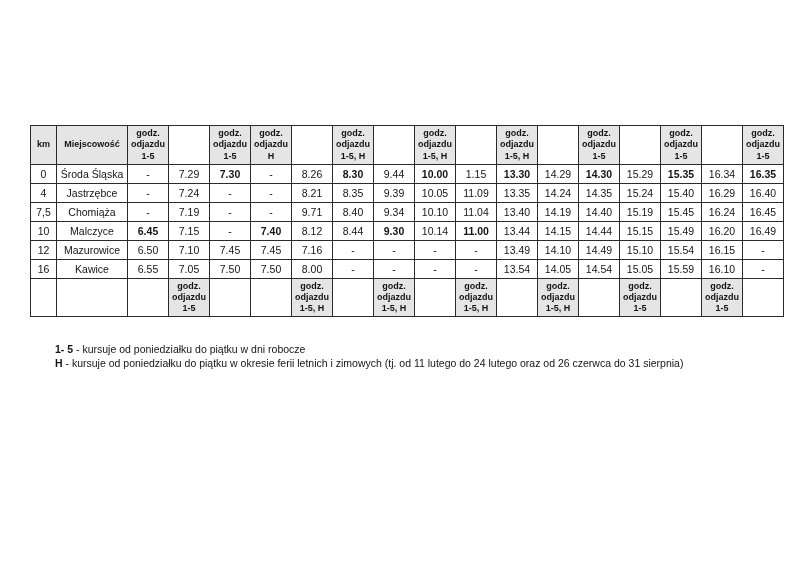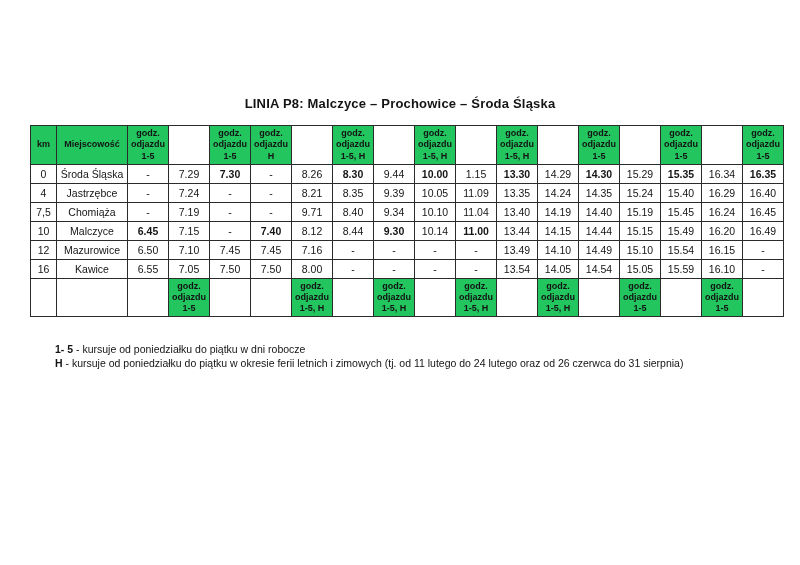--- a/index.html
+++ b/index.html
@@ -23,35 +23,34 @@
     font-size:10.5px;font-weight:normal;overflow:hidden;
   }
   .col-km{width:25px;}
   .col-place{width:70px;}
   .col-time{width:40px;}
   tr.top-hdr th{height:38px;}
   tr.top-hdr th, tr.bottom-row td{
     font-size:9px;line-height:1.25;white-space:pre-line;background:#ffffff;
   }
   tr.top-hdr th.filled, tr.bottom-row td.filled{
-    background:#22c55e;font-weight:bold;
+    background:#e5e5e5;font-weight:bold;
   }
   tr.data-row td{height:18px;}
   td.place-cell{text-align:left;padding-left:5px;font-size:10.5px;}
   td.time-cell.bold{font-weight:bold;}
   tr.bottom-row td{height:37px;}
   .notes{position:absolute;top:342px;left:55px;font-size:10.5px;line-height:14px;}
   .note b{font-weight:bold;text-align:center;}
 </style>
 </head>
 <body>
 
 <div class="page">
 
-  <div class="title">LINIA P8: Malczyce – Prochowice – Środa Śląska</div>
 
   <table class="timetable">
     <tbody>
         <tr class="top-hdr">
           <th class="col-km filled">km</th>
           <th class="col-place filled">Miejscowość</th>
           <th class="col-time filled">godz.
 odjazdu
 1-5</th>
           <th class="col-time"></th>

